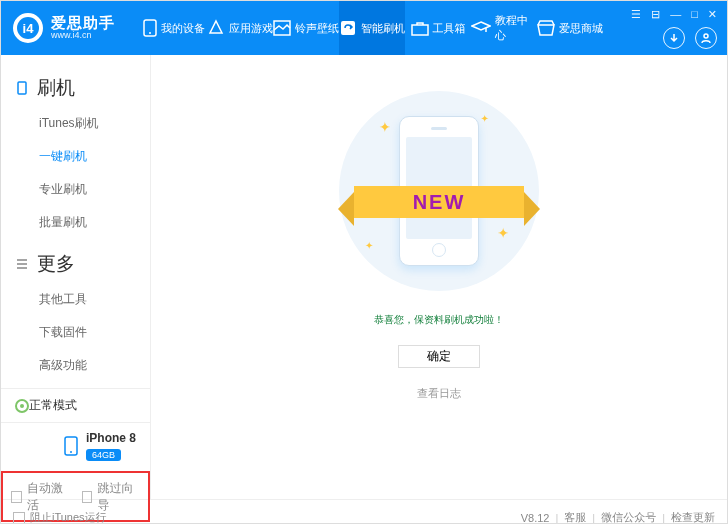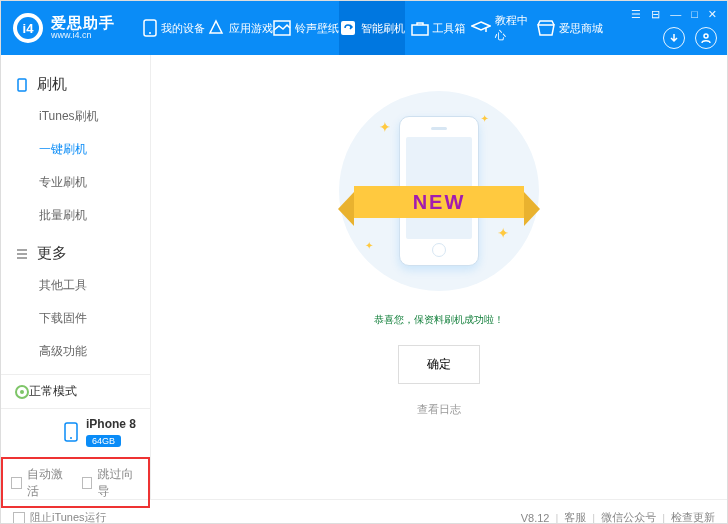--- a/index.html
+++ b/index.html
@@ -26,21 +26,21 @@
 .wc-btns { display: flex; gap: 10px; align-items: center; }
 .circle-btn { width: 22px; height: 22px; border: 1.5px solid rgba(255,255,255,.9); border-radius: 50%; display: flex; align-items: center; justify-content: center; cursor: pointer; }
 .circle-btn svg { stroke: #fff; fill: none; }
 
 
 .body { display: flex; height: calc(100% - 54px - 24px); }
 
 
 .sidebar { width: 150px; border-right: 1px solid #eee; display: flex; flex-direction: column; padding-top: 14px; }
 .sb-section { padding: 0 0 6px 0; }
-.sb-head { display: flex; align-items: center; gap: 8px; padding: 6px 14px; color: #333; font-size: 15px; cursor: pointer; }
+.sb-head { display: flex; align-items: center; gap: 8px; padding: 6px 14px; color: #333; font-size: 19px; cursor: pointer; }
 .sb-head svg { stroke: #0a8cf7; }
 .sb-item { padding: 8px 14px 8px 38px; color: #666; cursor: pointer; font-size: 12px; }
 .sb-item.active { color: #0a8cf7; }
 
 .sb-footer { margin-top: auto; }
 .mode { display: flex; align-items: center; gap: 0; padding: 8px 14px; border-top: 1px solid #eee; }
 .mode-dot { width: 14px; height: 14px; border-radius: 50%; border: 2px solid #7ec568; position: relative; }
 .mode-dot::after { content: ""; position: absolute; inset: 3px; background: #7ec568; border-radius: 50%; }
 .device { display: flex; align-items: center; gap: 8px; padding: 8px 14px 10px; border-top: 1px solid #eee; justify-content: flex-end; }
 .device-col { display: flex; flex-direction: column; gap: 4px; }
@@ -62,21 +62,21 @@
 .ribbon-body::before, .ribbon-body::after { content: ""; position: absolute; top: 6px; width: 0; height: 0; border-top: 17px solid transparent; border-bottom: 17px solid transparent; }
 .ribbon-body::before { left: -16px; border-right: 16px solid #e9b22f; }
 .ribbon-body::after { right: -16px; border-left: 16px solid #e9b22f; }
 .star { position: absolute; color: #ffc93f; font-size: 14px; }
 .s1 { top: 28px; left: 40px; }
 .s2 { top: 22px; right: 50px; font-size: 10px; }
 .s3 { bottom: 40px; left: 26px; font-size: 10px; }
 .s4 { bottom: 50px; right: 30px; }
 
 .msg { margin-top: 22px; font-size: 10px; color: #15803d; }
-.ok-btn { margin-top: 18px; border: 1px solid #ddd; background: #fff; padding: 10px 28px; cursor: pointer; font-size: 12px; text-align: right; }
+.ok-btn { margin-top: 18px; border: 1px solid #ddd; background: #fff; padding: 2px 28px; cursor: pointer; font-size: 12px; text-align: right; }
 .log-link { margin-top: 18px; color: #999; font-size: 11px; cursor: pointer; }
 
 
 .statusbar { height: 36px; border-top: 1px solid #eee; display: flex; align-items: center; padding: 0 12px; color: #888; font-size: 11px; }
 .statusbar .chk { color: #888; }
 .sb-right { margin-left: auto; display: flex; gap: 6px; align-items: center; }
 .sep { color: #ccc; }
 </style>
 </head>
 <body>

